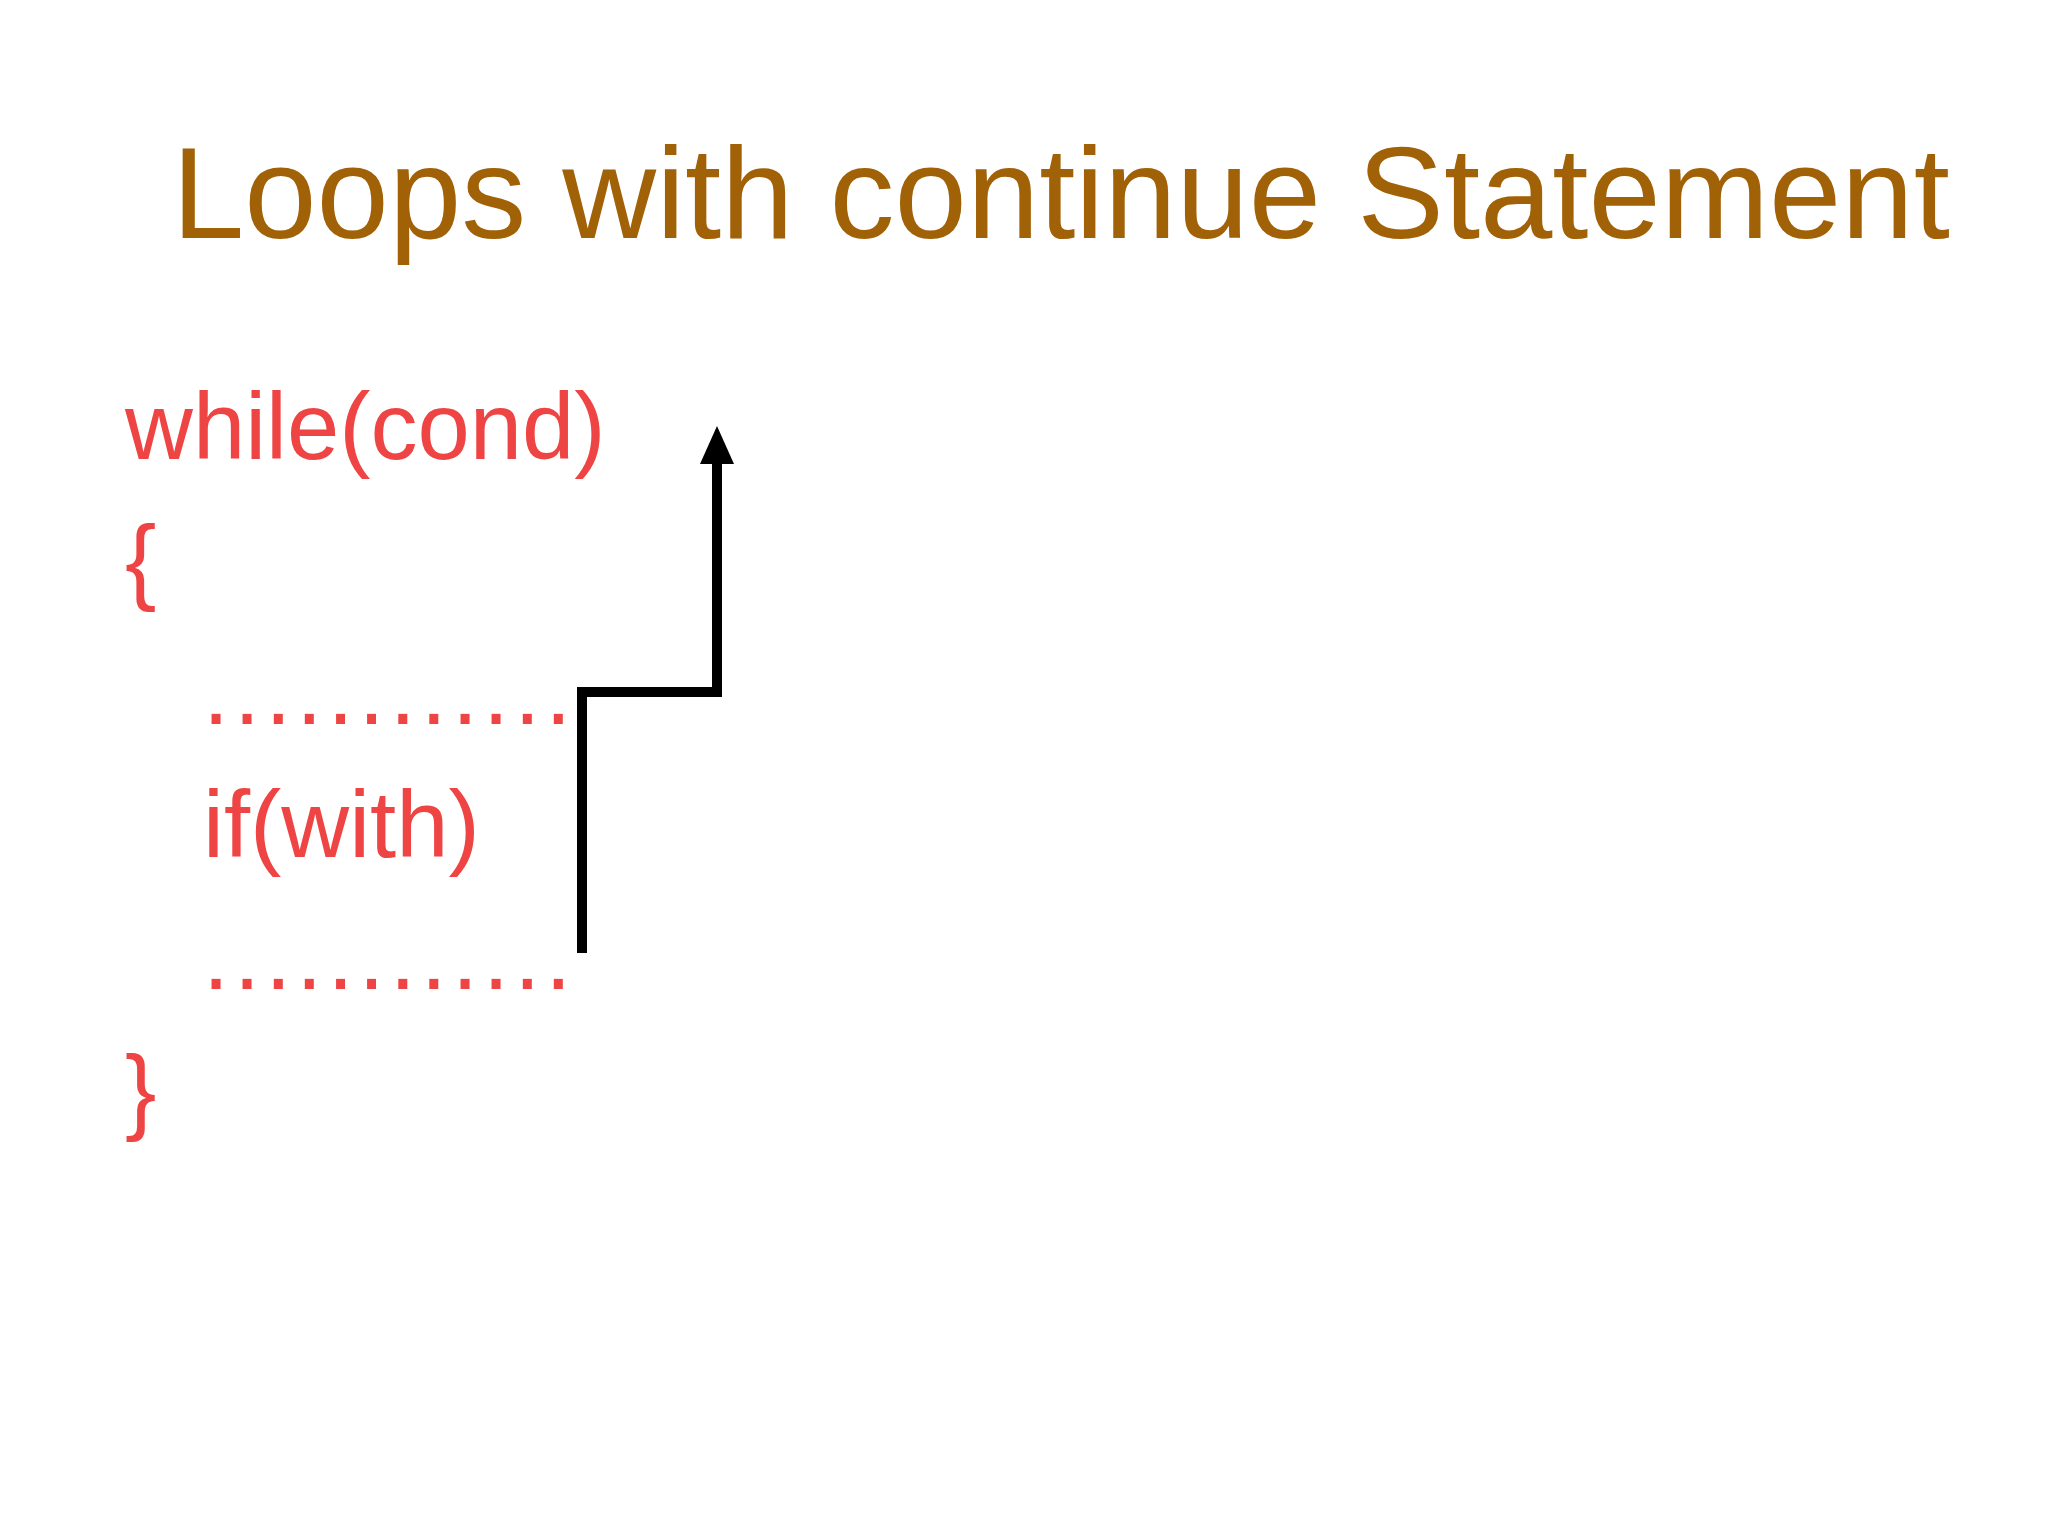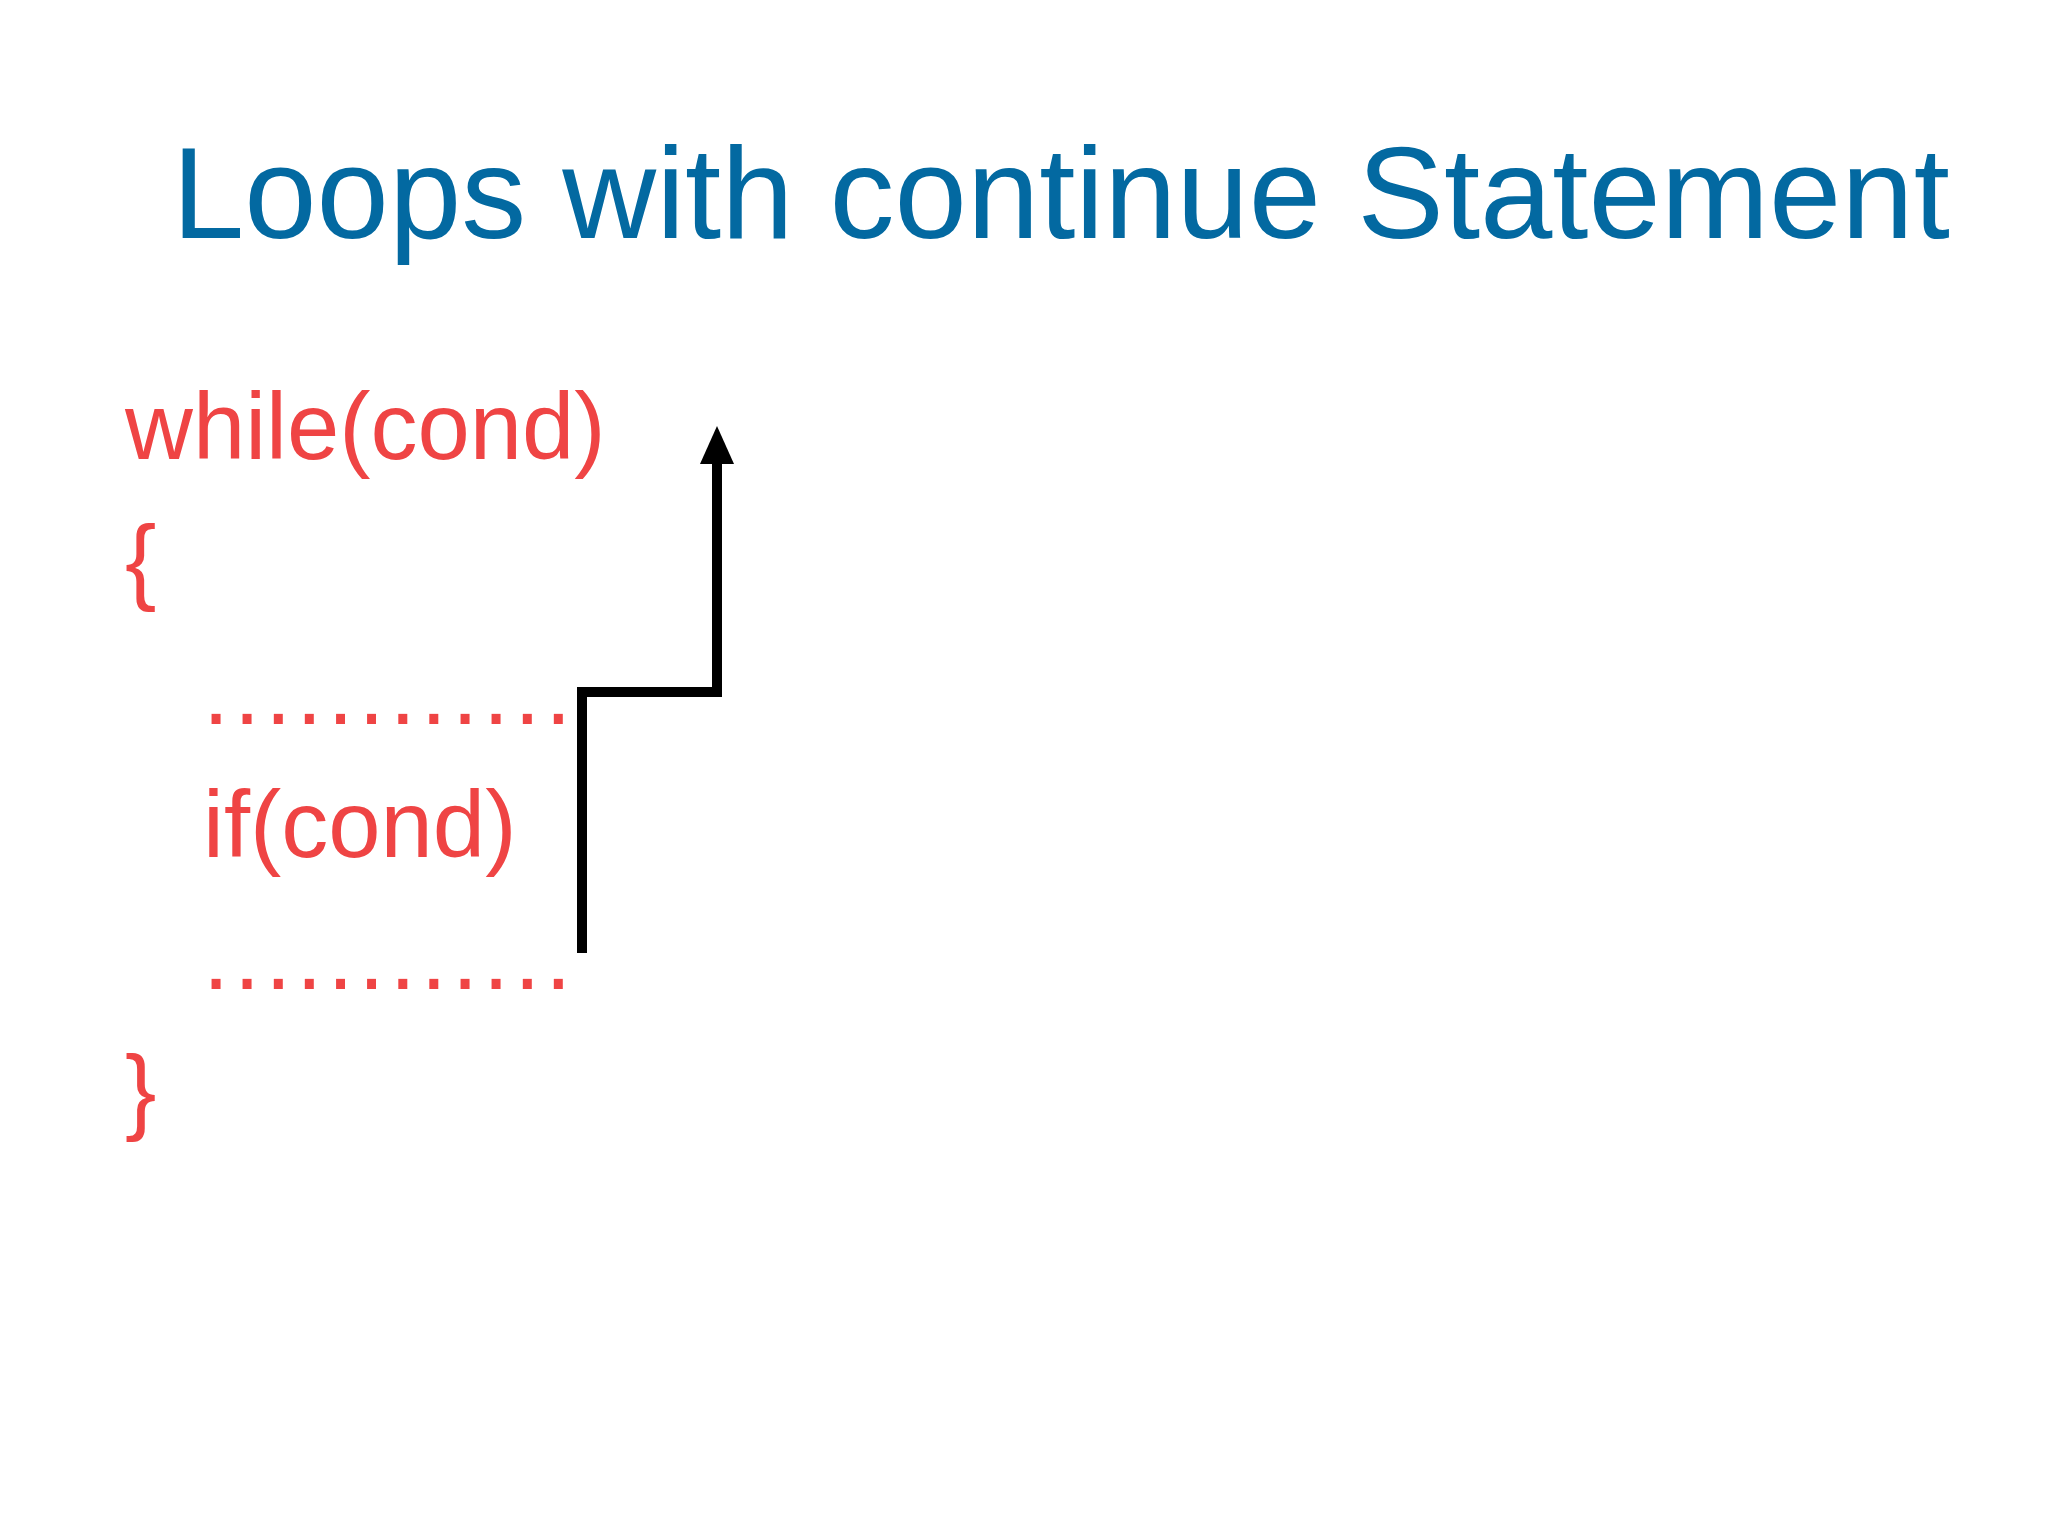--- a/index.html
+++ b/index.html
@@ -17,21 +17,21 @@
     overflow: hidden;
   }
   .slide-title {
     position: absolute;
     left: 172px;
     top: 128px;
     font-size: 130px;
     font-weight: 400;
     line-height: 1;
     white-space: pre;
-    color: #0369a1;
+    color: #a16207;
     margin: 0;
   }
   .code-block {
     position: absolute;
     left: 125px;
     top: 361px;
     font-size: 94px;
     line-height: 132.5px;
     color: #ef4444;
   }
@@ -57,21 +57,21 @@
 <body>
 
 <div class="slide">
 
   <h1 class="slide-title">Loops with continue Statement</h1>
 
   <div class="code-block">
     <div class="code-line">while(cond)</div>
     <div class="code-line">{</div>
     <div class="code-line indent dots">............</div>
-    <div class="code-line indent">if(cond)</div>
+    <div class="code-line indent">if(with)</div>
     <div class="code-line indent dots">............</div>
     <div class="code-line">}</div>
   </div>
 
   <svg class="flow-arrow-svg" viewBox="0 0 2048 1536" xmlns="http://www.w3.org/2000/svg">
     <path d="M 582 953 L 582 692 L 717 692 L 717 460" fill="none" stroke="#000000" stroke-width="10"></path>
     <polygon points="717,426 700,464 734,464" fill="#000000"></polygon>
   </svg>
 
 </div>

